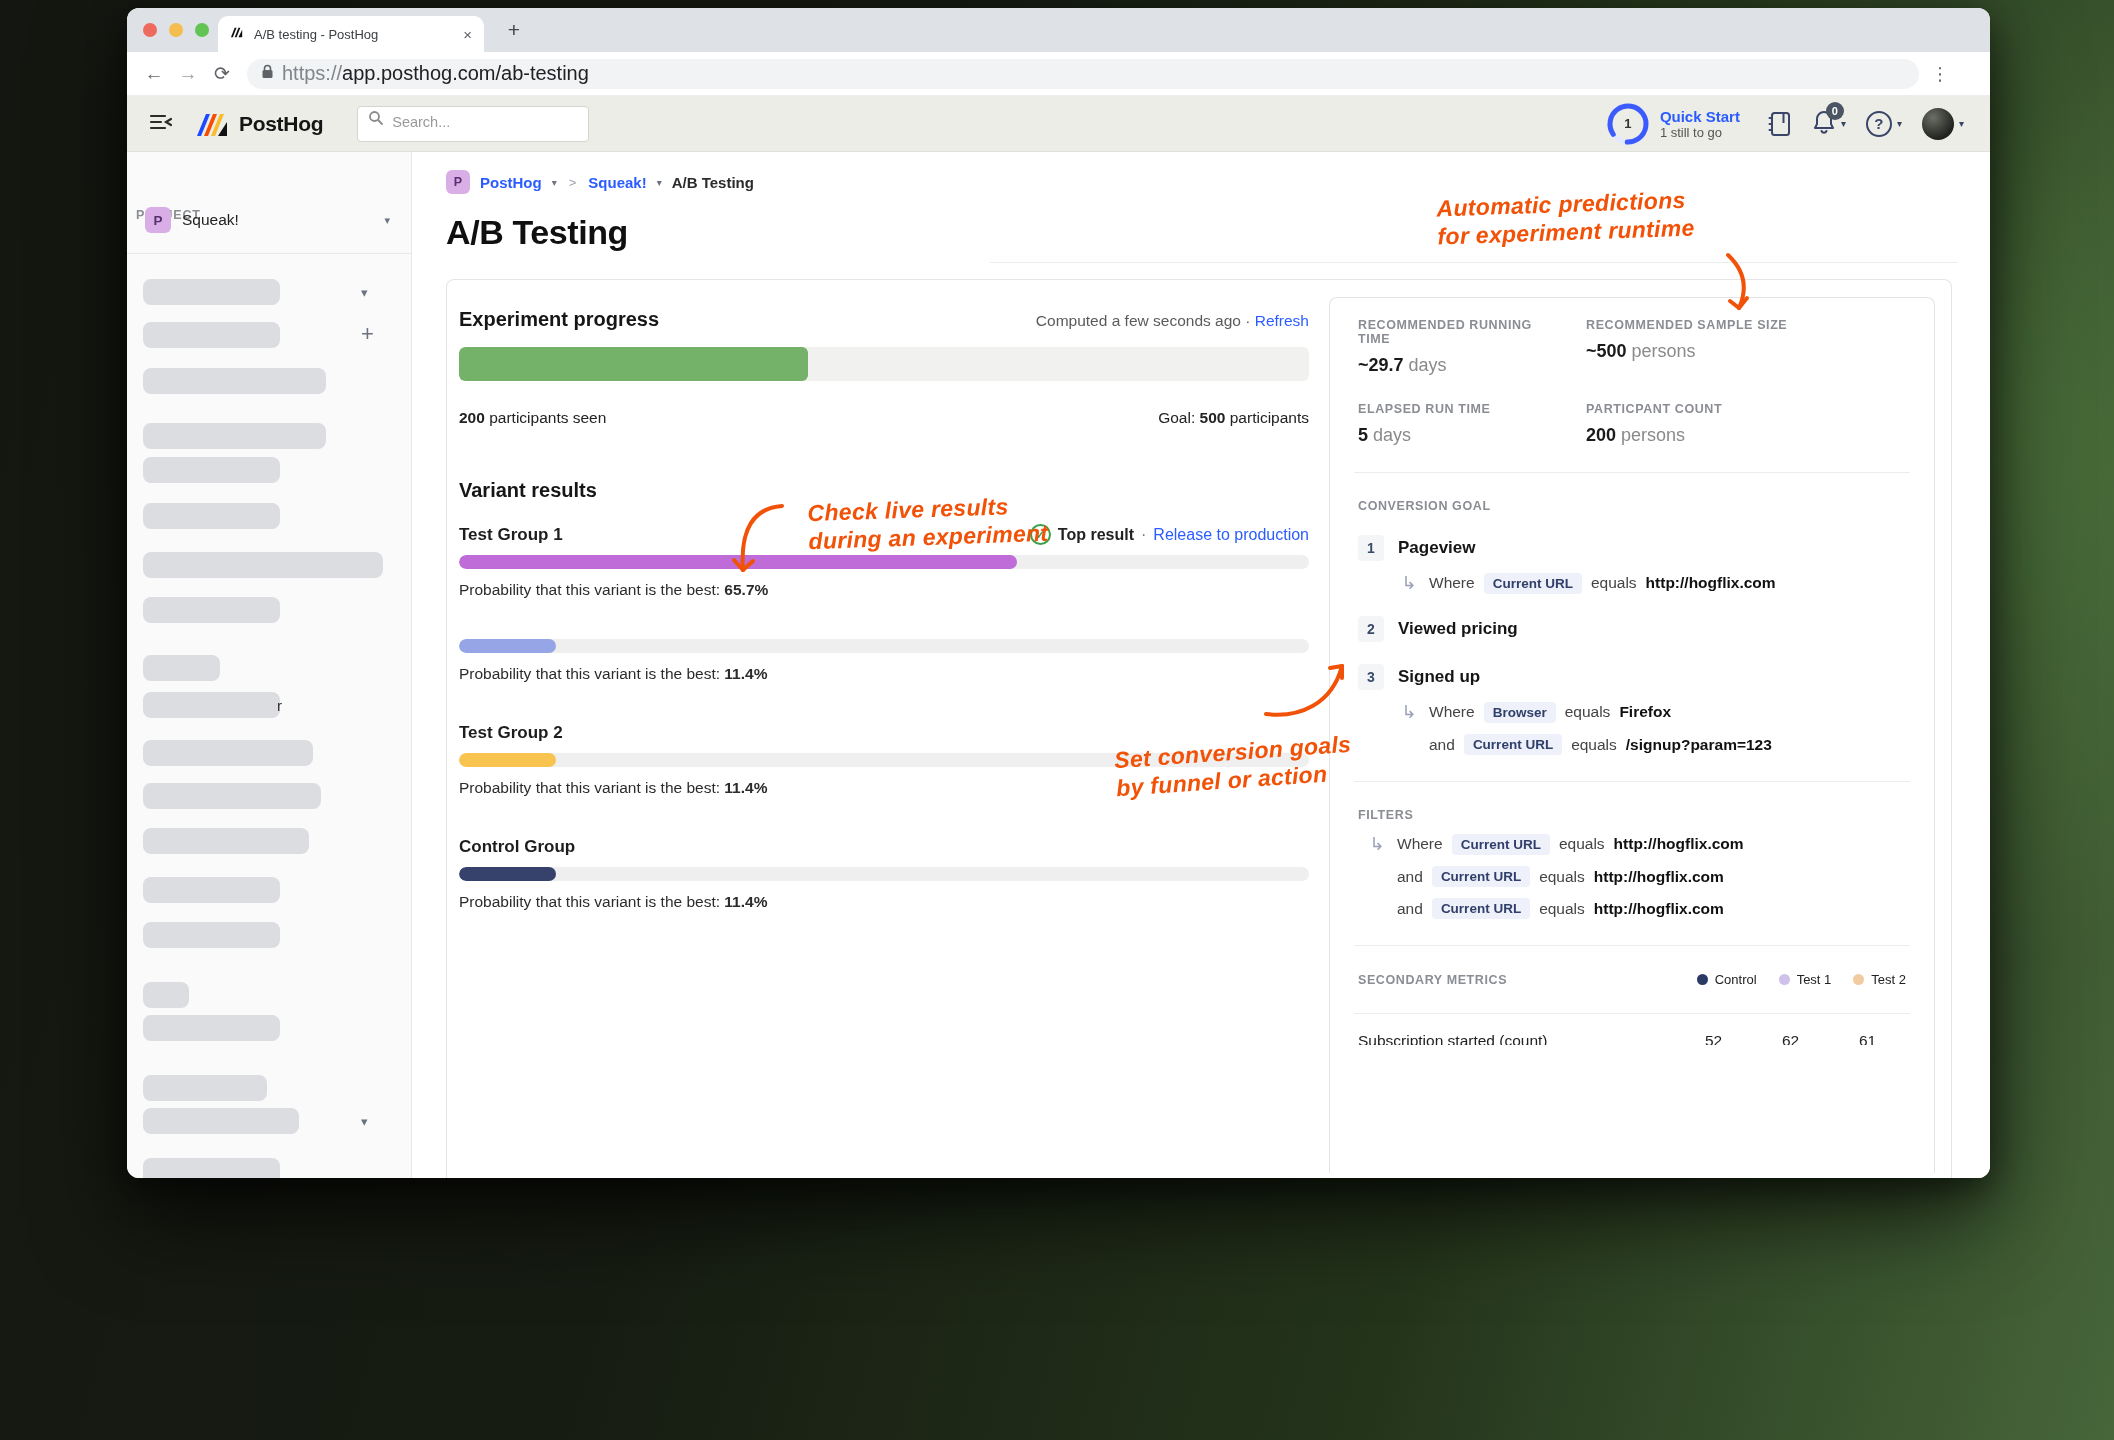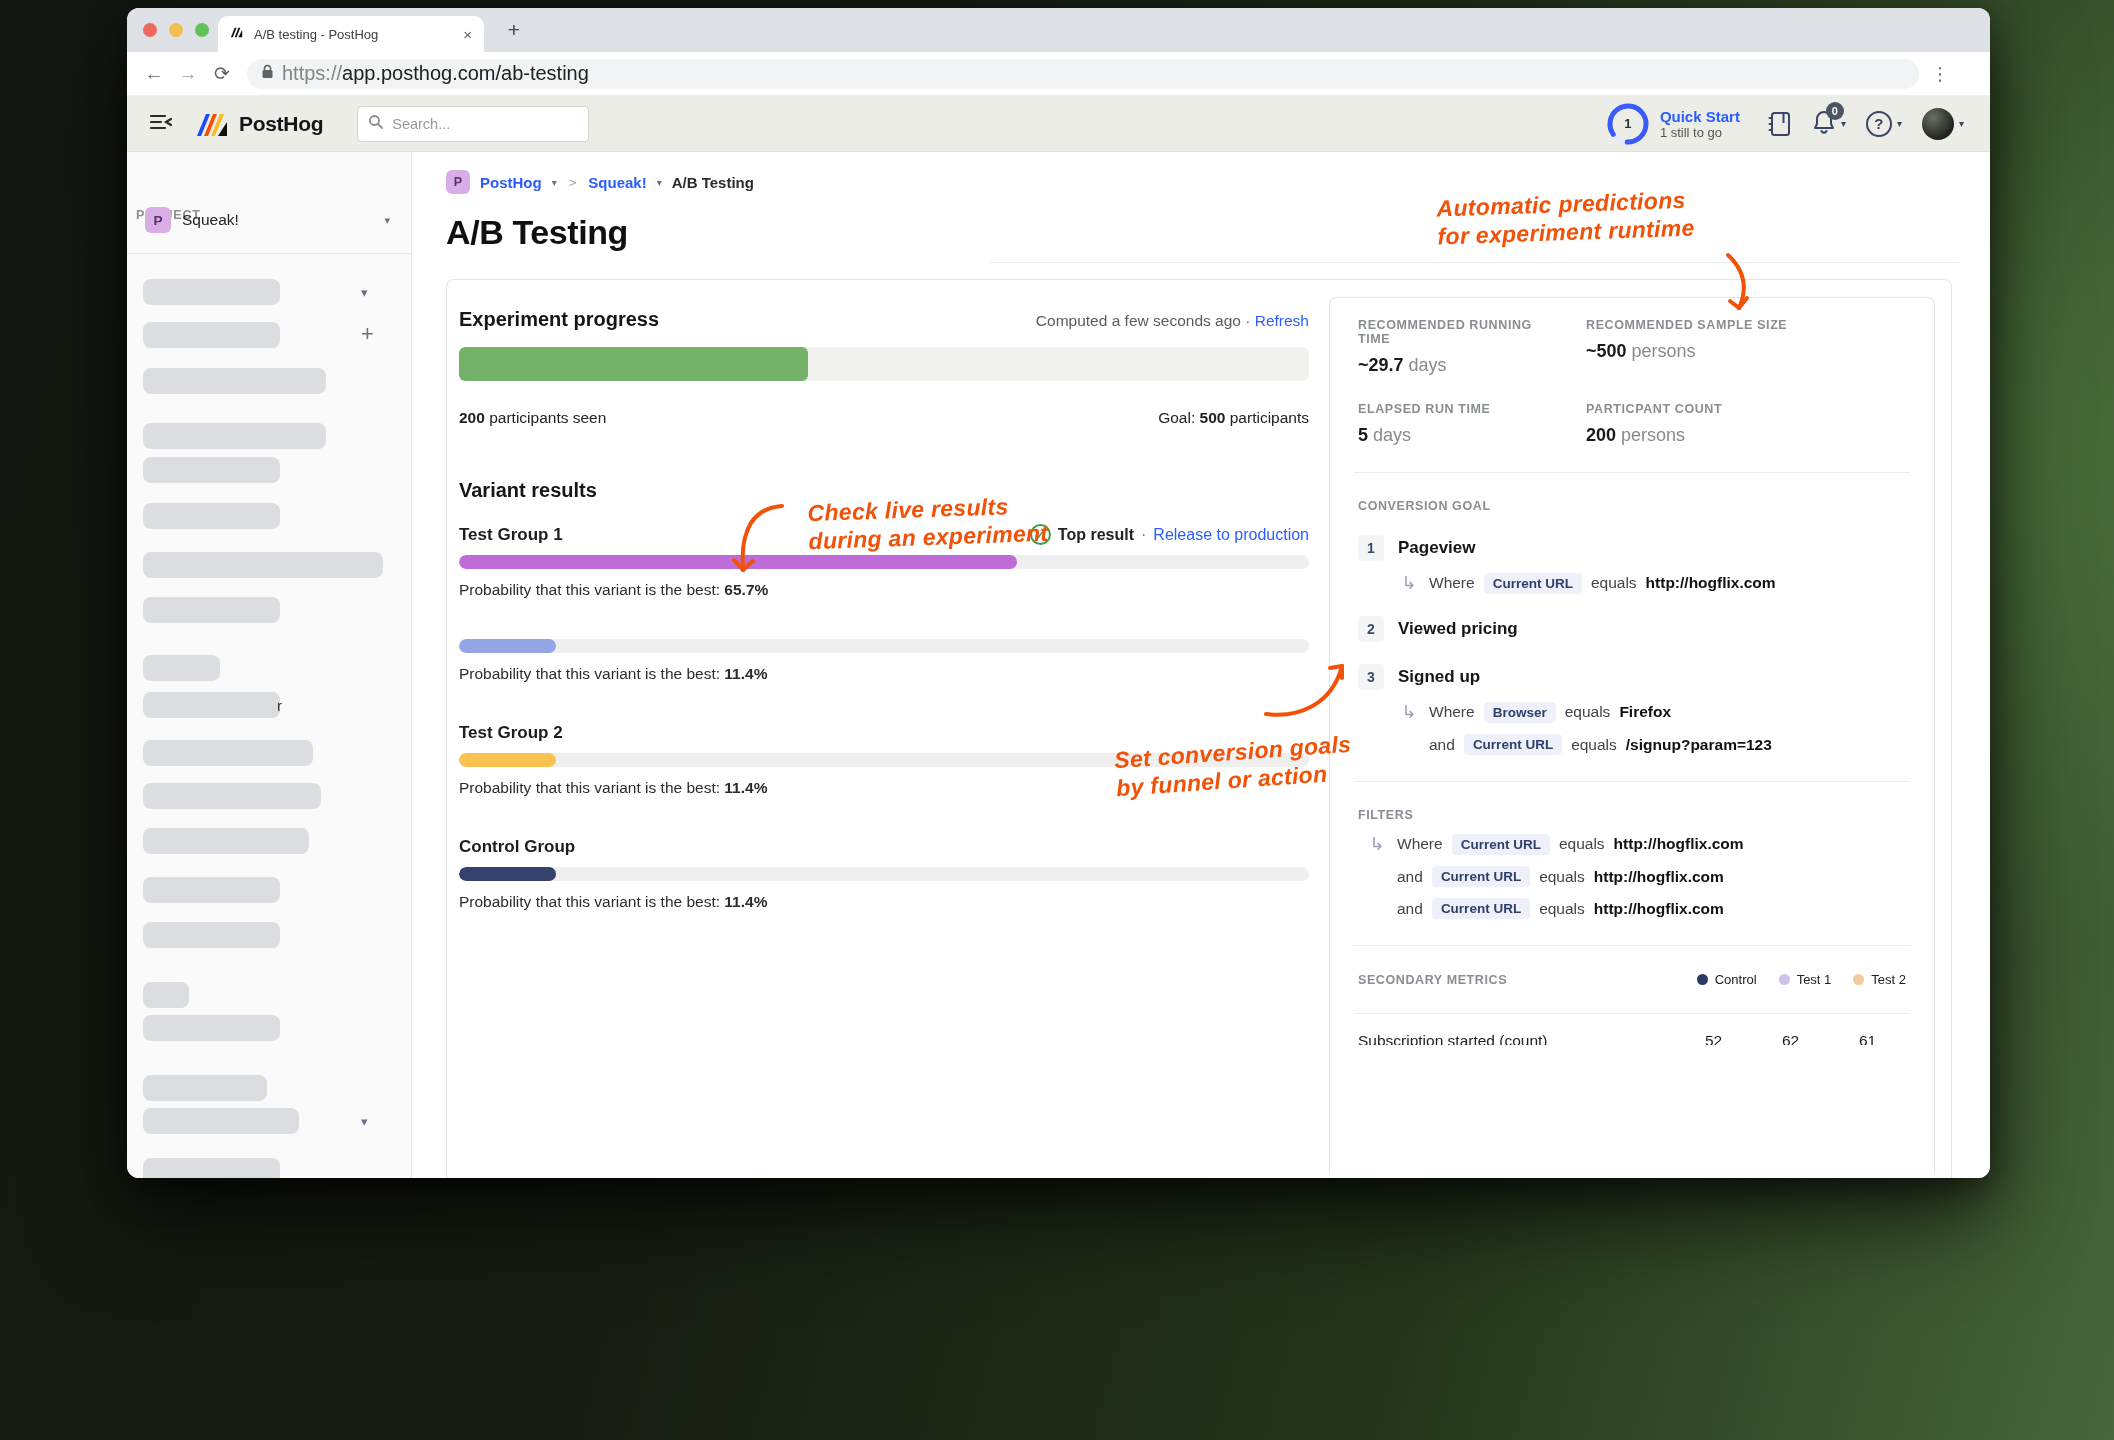--- a/index.html
+++ b/index.html
@@ -29,21 +29,21 @@
   .nav-ic.back{ margin-left:10px;}
   .urlpill { margin-left:8px; height:30px; width:1672px; background:#f1f3f4; border-radius:15px; display:flex; align-items:center; padding:0 14px; gap:8px;}
   .url { font-size:20px; color:#202124;}
   .url .scheme { color:#80868b;}
   .kebab { font-size:18px; color:#5f6368; margin-left:12px;}
   
   .appbar { height:56px; background:#ebede6; display:flex; align-items:center; padding:0 22px; position:relative; border-bottom:1px solid #dfe1da;}
   .collapse { margin-right:22px; }
   .logo-wrap { display:flex; align-items:center; gap:8px;}
   .logo-text { font-size:21px; font-weight:700; color:#151515; letter-spacing:-.3px;}
-  .search { margin-left:34px; width:232px; height:36px; background:#fff; border:1px solid #d4d5d0; border-radius:4px; display:flex; align-items:center; padding:4px 10px; gap:8px;}
+  .search { margin-left:34px; width:232px; height:36px; background:#fff; border:1px solid #d4d5d0; border-radius:4px; display:flex; align-items:flex-end; padding:11px 10px; gap:8px;}
   .search-ph { font-size:14.5px; color:#9a9a9a;}
   .appbar-right { position:absolute; right:26px; display:flex; align-items:center; gap:20px;}
   .qs { display:flex; align-items:center; gap:10px; margin-right:8px;}
   .qs-ring { position:relative; width:44px; height:44px;}
   .qs-num { position:absolute; left:0; top:0; width:44px; height:44px; display:flex; align-items:center; justify-content:center; font-size:13px; color:#333; font-weight:600;}
   .qs-label { font-size:15px; font-weight:700; color:#2b5cff; line-height:17px;}
   .qs-sub { font-size:13px; color:#555; }
   .hdr-caret { font-size:10px; color:#3b4469; }
   .badge { position:absolute; top:-7px; right:-8px; width:18px; height:18px; background:#4b5563; color:#fff; border-radius:50%; font-size:11px; display:flex; align-items:center; justify-content:center; font-weight:600;}
   .help-circ { width:26px; height:26px; border:2px solid #3b4469; border-radius:50%; display:flex; align-items:center; justify-content:center; font-size:15px; font-weight:700; color:#3b4469;}

